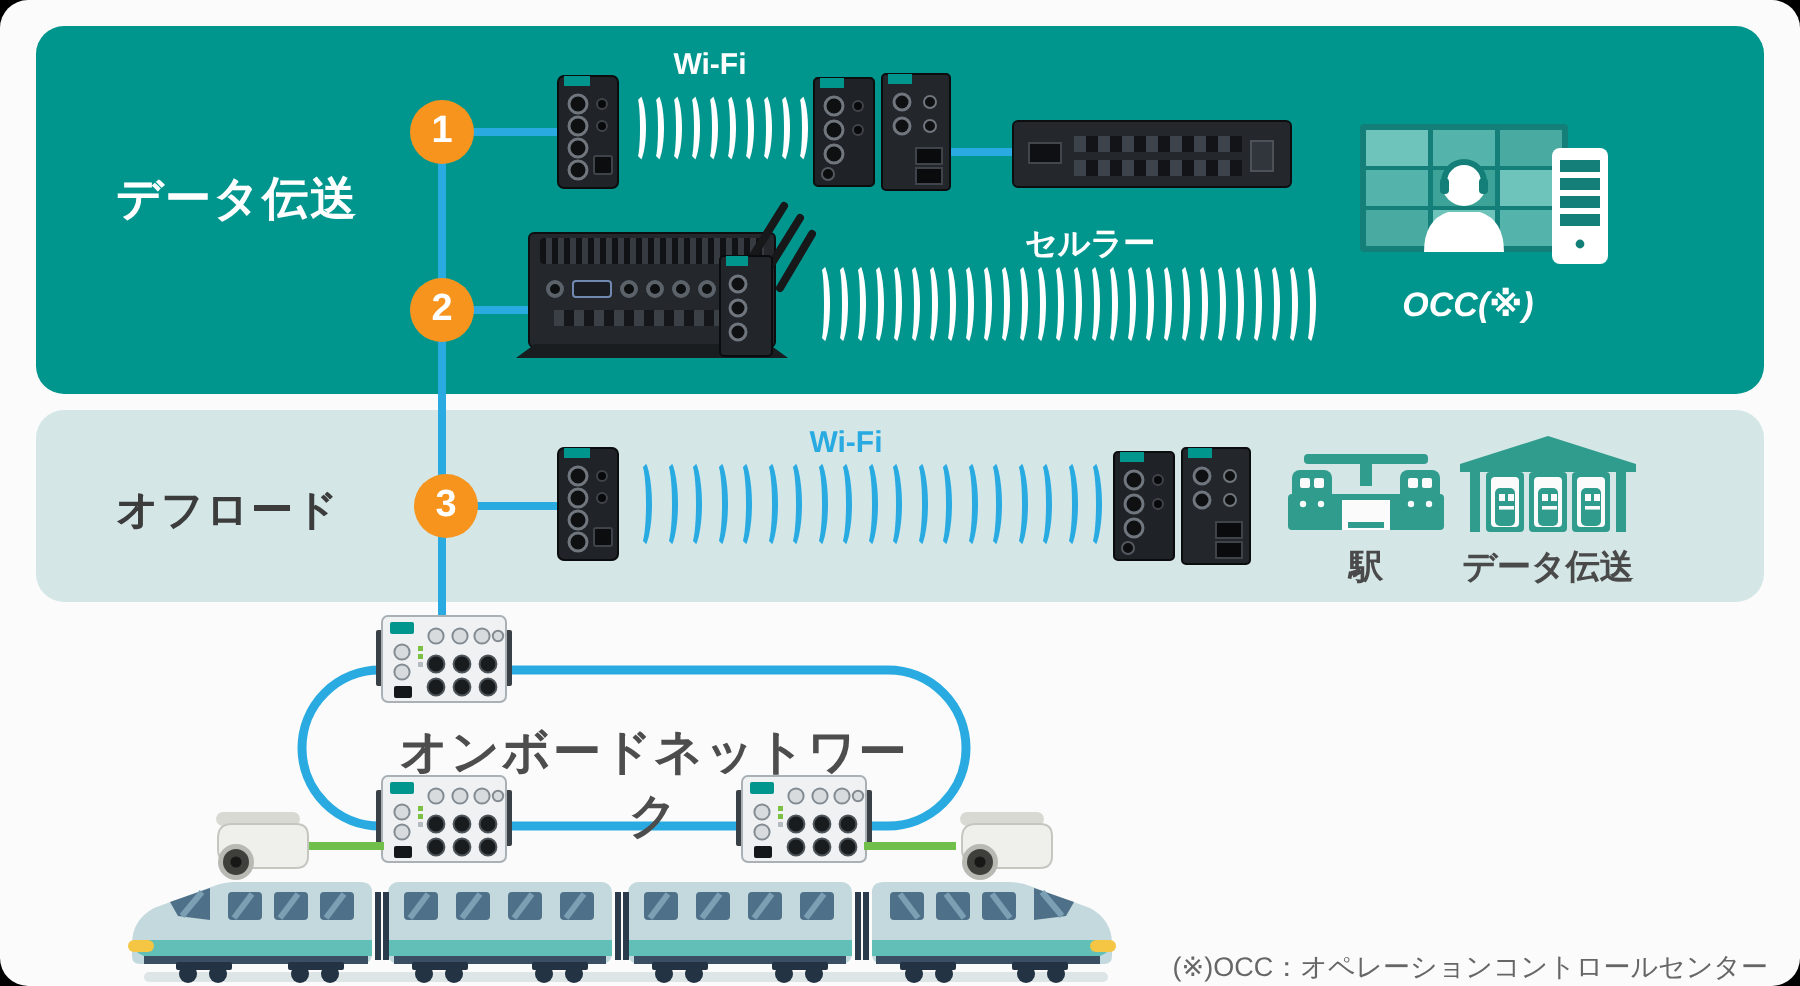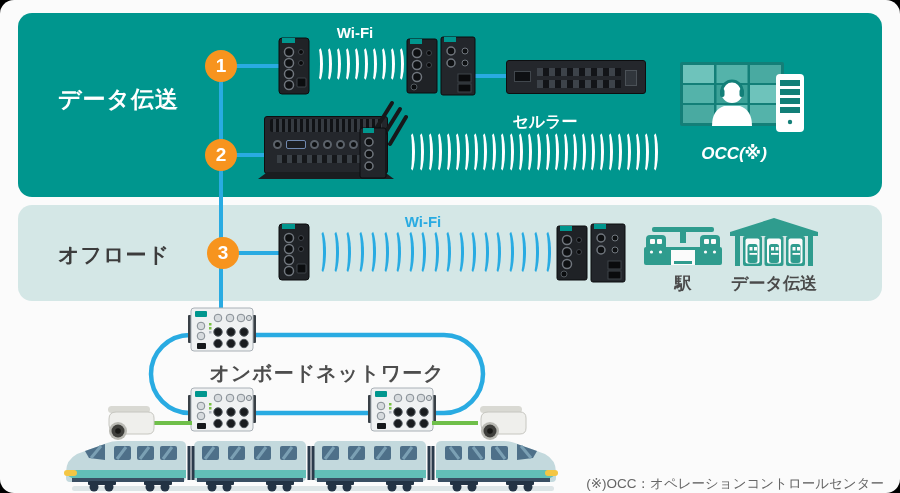--- a/index.html
+++ b/index.html
@@ -29,21 +29,21 @@
   .wave-white i{border-right-color:#fff;}
   .wave-blue i{border-right-color:var(--link-blue,#29abe2);}
   .wave-a i{width:9px;height:36px;}
   .wave-b i{width:9px;height:42px;}
   .wave-c i{width:11px;height:46px;margin-right:1.5px;}
 
   .sig-label{color:#fff;font-size:15px;font-weight:700;text-align:center;}
   .sig-label.blue{color:var(--link-blue,#29abe2);}
   .occ-label{color:#fff;font-size:17px;font-weight:bold;text-align:center;}
   .place-label{color:#4a4a4a;font-size:17px;font-weight:600;text-align:center;}
-  .onboard-label{color:var(--label-gray,#4d4d4d);font-size:20px;font-weight:600;text-align:center;letter-spacing:1px;font-family:Liberation Serif, serif;}
+  .onboard-label{color:var(--label-gray,#4d4d4d);font-size:24px;font-weight:600;text-align:center;letter-spacing:1px;font-family:Liberation Serif, serif;}
   .footnote{color:#666;font-size:13.5px;}
 
   
   .rack{left:506px;top:60px;width:140px;height:34px;background:#24272c;border-radius:3px;border:1px solid #0d0e10;}
   .rack .sfp{position:absolute;left:7px;top:10px;width:17px;height:11px;background:#0e1013;border:1px solid #41474d;}
   .rack .row1,.rack .row2{position:absolute;left:30px;right:24px;height:8px;
         background:repeating-linear-gradient(90deg,#3d434a 0 6px,#121418 6px 12px);}
   .rack .row1{top:7px;} .rack .row2{top:19px;}
   .rack .led{position:absolute;right:8px;top:9px;width:12px;height:16px;background:#31363c;border:1px solid #4c5258;}
 

